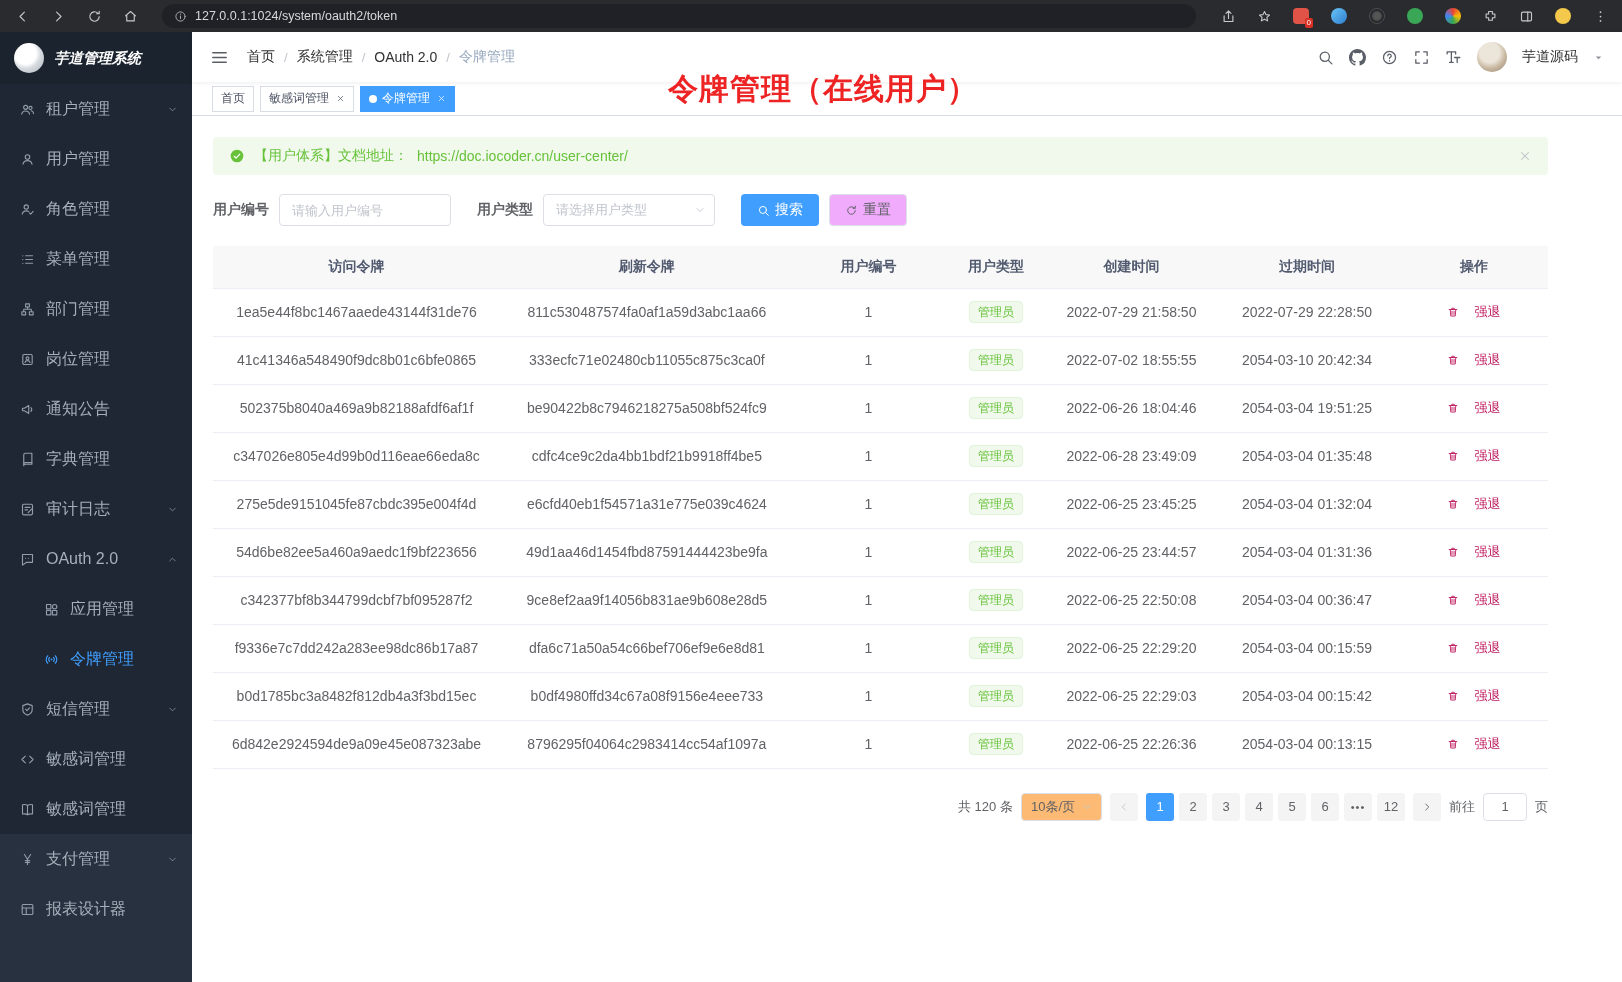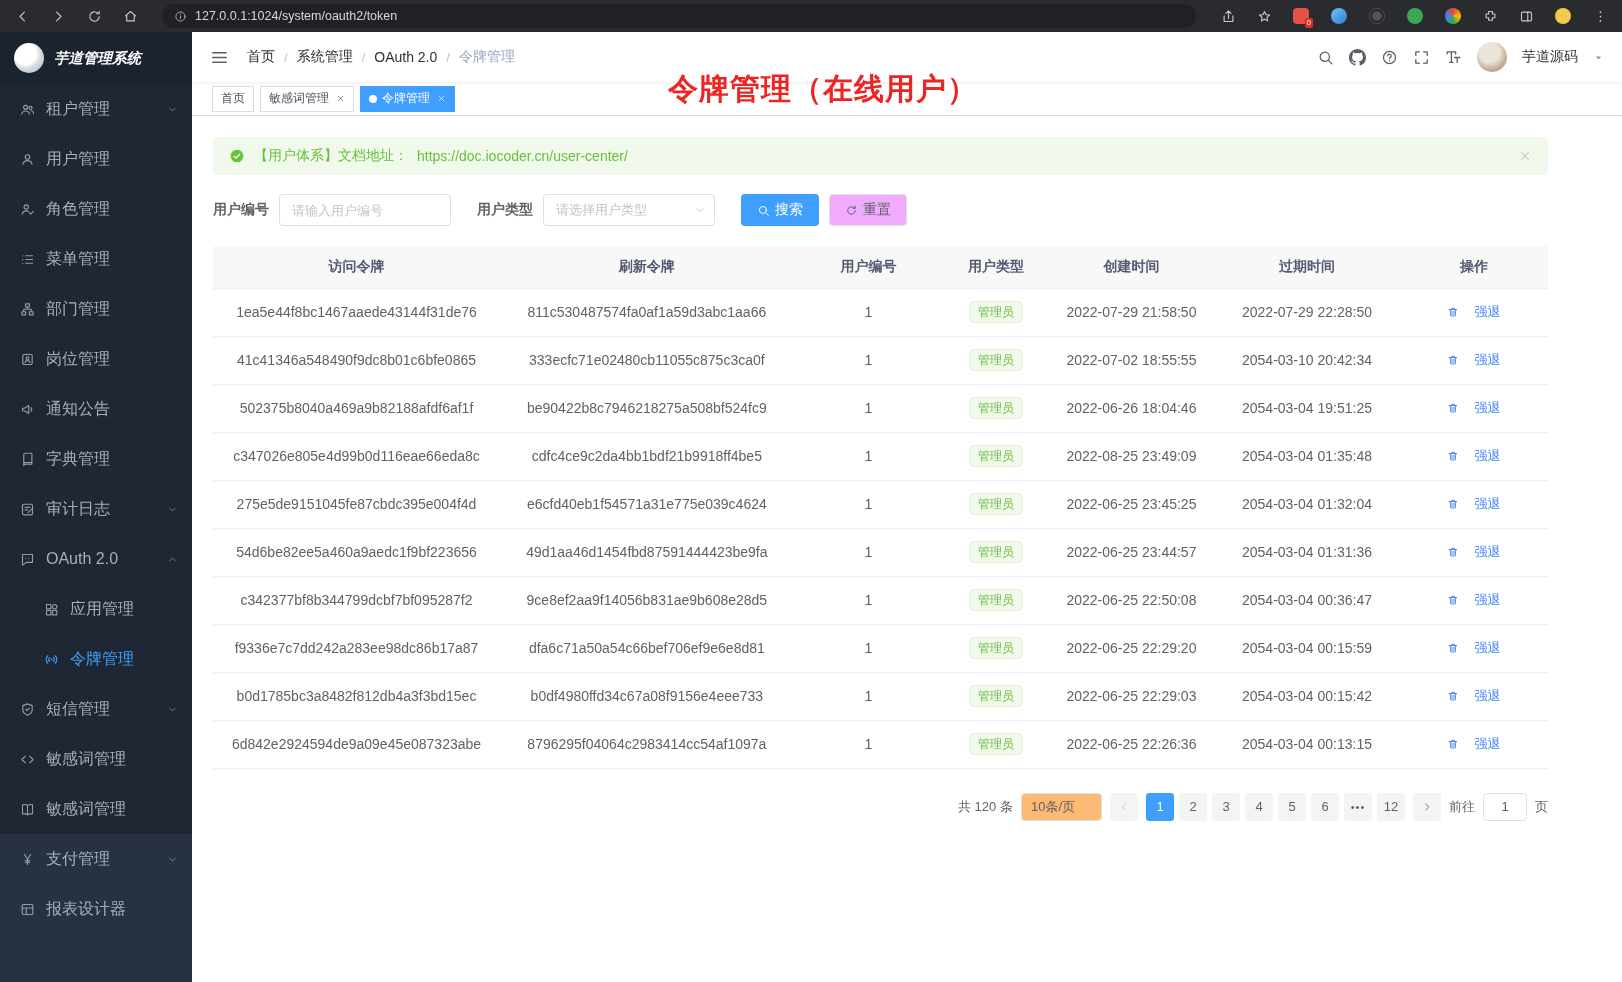--- a/index.html
+++ b/index.html
@@ -77,21 +77,21 @@
   .gap24{width:26px;flex-shrink:0;}
   .btn{height:32px;border:1px solid transparent;border-radius:4px;display:inline-flex;align-items:center;gap:5px;padding:0 15px;font-size:14px;cursor:pointer;font-family:inherit;}
   .btn .icon{font-size:13px;}
   .btn-primary{background:#409eff;color:#fff;margin-left:26px;}
   .btn-plain{background:#f0abfc;border-color:#dcdfe6;color:#606266;margin-left:10px;text-align:right;}
 
   .data-table{width:100%;border-collapse:collapse;table-layout:fixed;margin-top:20px;}
   .data-table th{height:42px;background:#f8f8f9;color:#515a6e;font-size:14px;font-weight:bold;border-bottom:1px solid #ebeef5;text-align:center;}
   .data-table td{height:48px;border-bottom:1px solid #ebeef5;text-align:center;font-size:14px;color:#606266;white-space:nowrap;overflow:hidden;}
   .tag{display:inline-block;background:#f0f9eb;border:1px solid #e1f3d8;color:#67c23a;font-size:12px;line-height:18px;padding:1px 8px;border-radius:4px;}
-  .action-link{display:inline-flex;gap:15px;color:#3b82f6;font-size:13px;cursor:pointer;}
+  .action-link{display:inline-flex;gap:15px;color:#be185d;font-size:13px;cursor:pointer;}
   .action-link .icon{font-size:12px;}
 
   .pagination{display:flex;align-items:center;justify-content:flex-end;gap:8px;margin-top:24px;font-size:13px;color:#606266;}
   .psize{height:28px;border:1px solid #dcdfe6;border-radius:4px;display:flex;align-items:center;padding:0 26px 0 9px;position:relative;background:#fdba74;cursor:pointer;font-size:13px;}
   .pages{display:flex;gap:5px;}
   .page-btn{min-width:28px;height:28px;border:none;border-radius:3px;background:#f4f4f5;color:#606266;font-size:13px;cursor:pointer;font-family:inherit;display:inline-flex;align-items:center;justify-content:center;padding:0 6px;}
   .page-btn.active{background:#409eff;color:#fff;}
   .page-btn.prev{color:#c0c4cc;}
   .page-btn .icon{font-size:12px;}
   .page-btn.dots{letter-spacing:1px;font-size:11px;}
@@ -560,21 +560,21 @@
                     </svg>
                   </span>
                   <span>强退</span>
                 </span></td>
             </tr>
             <tr>
               <td>c347026e805e4d99b0d116eae66eda8c</td>
               <td>cdfc4ce9c2da4bb1bdf21b9918ff4be5</td>
               <td>1</td>
               <td><span class="tag">管理员</span></td>
-              <td>2022-08-25 23:49:09</td>
+              <td>2022-06-28 23:49:09</td>
               <td>2054-03-04 01:35:48</td>
               <td><span class="action-link">
                   <span class="icon">
                     <svg viewBox="0 0 24 24">
                       <path d="M4.5 7h15M9.5 7V4.5h5V7M6.5 7l1 13h9l1-13M10 10.5V17M14 10.5V17"></path>
                     </svg>
                   </span>
                   <span>强退</span>
                 </span></td>
             </tr>

